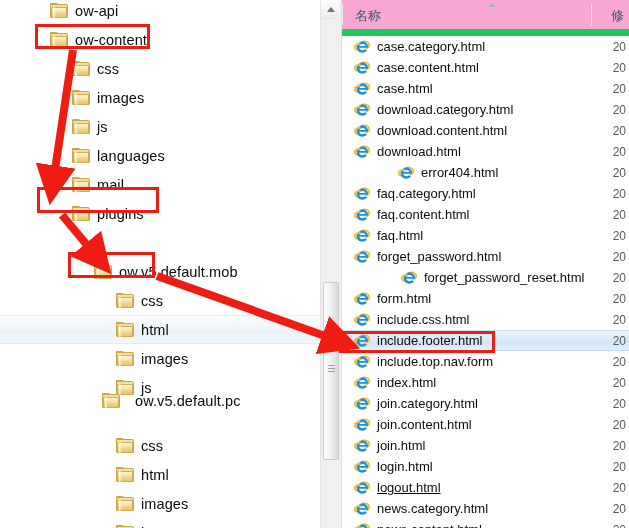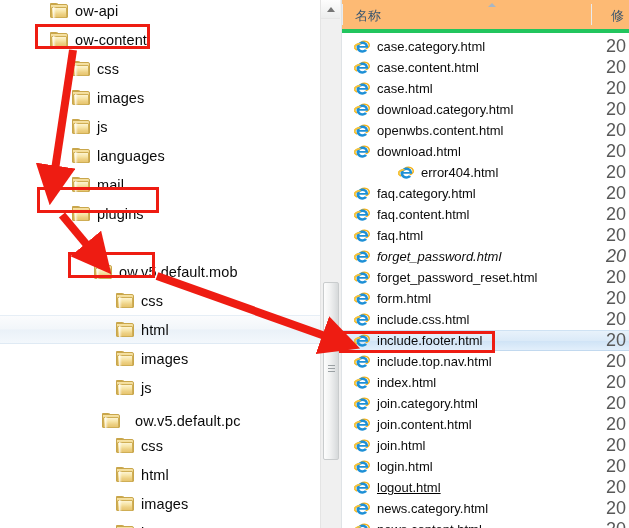--- a/index.html
+++ b/index.html
@@ -79,21 +79,21 @@
     display:block;height:1px;background:#9aa0a3;margin-bottom:2px;
   }
 
   
   .file-pane{
     position:absolute;left:341px;top:0;width:288px;height:528px;
     background:#ffffff;border-left:1px solid #dfe3e6;overflow:hidden;
   }
   .col-header{
     position:absolute;left:0;top:0;right:0;height:29px;
-    background:#fdba74;border-bottom:4px solid #22c55e;
+    background:#f9a8d4;border-bottom:7px solid #22c55e;
   }
   .col-header .ch{
     position:absolute;top:7px;font-size:13px;color:#3b566f;
   }
   .col-header .ch-name{left:13px;}
   .col-header .ch-date{right:6px;}
   .col-header .colsep{
     position:absolute;top:4px;bottom:4px;width:1px;background:#e8ebee;
   }
   .sort-indicator{
@@ -105,21 +105,21 @@
   .file-row{
     position:absolute;left:0;right:0;height:21px;
     display:flex;align-items:center;white-space:nowrap;
   }
   .file-row.selected{
     background:linear-gradient(to bottom,#e8f2fb 0%,#dbeaf8 50%,#cfe3f6 51%,#e2effb 100%);
     border-top:1px solid #cfe2f3;border-bottom:1px solid #c2d9ef;
     box-sizing:border-box;
   }
   .file-name{font-size:13px;color:#0c0c0c;}
-  .file-date{position:absolute;right:4px;font-size:18px;color:#585858;}
+  .file-date{position:absolute;right:4px;font-size:12px;color:#585858;}
 
   
   .ie{
     position:relative;width:17px;height:15px;flex:0 0 17px;margin-left:12px;margin-right:6px;
   }
   .ie svg{display:block;}
 
   
   .anno{position:absolute;left:0;top:0;width:629px;height:528px;pointer-events:none;}
   .rbox{position:absolute;border:3px solid #ee1c12;box-sizing:border-box;}
@@ -261,21 +261,21 @@
       <div class="tree-row" style="top: 373px;">
         <span style="display: inline-block; flex: 0 0 auto; width: 116px;"></span>
         <span class="folder">
           <span class="tab"></span>
           <span class="back"></span>
           <span class="front"></span>
           <span class="sheen"></span>
         </span>
         <span class="tree-label">js</span>
       </div>
-      <div class="tree-row" style="top: 406px; gap: 8px;">
+      <div class="tree-row" style="top: 386px; gap: 8px;">
         <span style="display: inline-block; flex: 0 0 auto; width: 94px;"></span>
         <span class="folder">
           <span class="tab"></span>
           <span class="back"></span>
           <span class="front"></span>
           <span class="sheen"></span>
         </span>
         <span class="tree-label">ow.v5.default.pc</span>
       </div>
       <div class="tree-row" style="top: 431px;">
@@ -388,21 +388,21 @@
         </div>
         <div class="file-row" style="top: 120px;">
           <span class="ie">
             <svg width="17" height="15" viewBox="0 0 17 15">
               <path d="M2.6 10.8C1.2 9.9 0.3 9 0.6 7.9c0.4-1.5 2.6-2.6 5.4-3.3C7.6 4.2 9.4 4 10.6 4.2c-0.2-0.2-0.5-0.4-0.9-0.5 C8.2 3.2 6.4 3.9 5.4 5.1c1.4-2.4 4.6-3.6 7.2-2.5 2.3 1 3.2 3.3 2.2 5.1-0.5 0.9-1.4 1.5-2.5 1.8" fill="none" stroke="#f2b21c" stroke-width="1.5" stroke-linecap="round"></path>
               <path d="M8.6 2.5c3 0 5.5 2.4 5.5 5.3 0 0.4 0 0.7-0.1 1H5.3c0.2 1.5 1.4 2.4 3 2.4 1.1 0 2-0.4 2.6-1l2.1 1.3c-1 1.4-2.7 2.2-4.8 2.2-3.2 0-5.7-2.3-5.7-5.4C2.5 5.1 5.3 2.5 8.6 2.5z" fill="#1e90d6"></path>
               <path d="M5.4 7.1h6.1C11.2 5.9 10.1 5.1 8.5 5.1 7 5.1 5.8 5.9 5.4 7.1z" fill="#ffffff"></path>
               <path d="M1.9 9.8C0.9 9.1 0.4 8.4 0.6 7.7c0.4-1.4 2.7-2.5 5.3-3.1" fill="none" stroke="#f4c33c" stroke-width="1.6" stroke-linecap="round"></path>
             </svg>
           </span>
-          <span class="file-name">openwbs.content.html</span>
+          <span class="file-name">download.content.html</span>
           <span class="file-date">20</span>
         </div>
         <div class="file-row" style="top: 141px;">
           <span class="ie">
             <svg width="17" height="15" viewBox="0 0 17 15">
               <path d="M2.6 10.8C1.2 9.9 0.3 9 0.6 7.9c0.4-1.5 2.6-2.6 5.4-3.3C7.6 4.2 9.4 4 10.6 4.2c-0.2-0.2-0.5-0.4-0.9-0.5 C8.2 3.2 6.4 3.9 5.4 5.1c1.4-2.4 4.6-3.6 7.2-2.5 2.3 1 3.2 3.3 2.2 5.1-0.5 0.9-1.4 1.5-2.5 1.8" fill="none" stroke="#f2b21c" stroke-width="1.5" stroke-linecap="round"></path>
               <path d="M8.6 2.5c3 0 5.5 2.4 5.5 5.3 0 0.4 0 0.7-0.1 1H5.3c0.2 1.5 1.4 2.4 3 2.4 1.1 0 2-0.4 2.6-1l2.1 1.3c-1 1.4-2.7 2.2-4.8 2.2-3.2 0-5.7-2.3-5.7-5.4C2.5 5.1 5.3 2.5 8.6 2.5z" fill="#1e90d6"></path>
               <path d="M5.4 7.1h6.1C11.2 5.9 10.1 5.1 8.5 5.1 7 5.1 5.8 5.9 5.4 7.1z" fill="#ffffff"></path>
               <path d="M1.9 9.8C0.9 9.1 0.4 8.4 0.6 7.7c0.4-1.4 2.7-2.5 5.3-3.1" fill="none" stroke="#f4c33c" stroke-width="1.6" stroke-linecap="round"></path>
             </svg>
@@ -451,33 +451,33 @@
             <svg width="17" height="15" viewBox="0 0 17 15">
               <path d="M2.6 10.8C1.2 9.9 0.3 9 0.6 7.9c0.4-1.5 2.6-2.6 5.4-3.3C7.6 4.2 9.4 4 10.6 4.2c-0.2-0.2-0.5-0.4-0.9-0.5 C8.2 3.2 6.4 3.9 5.4 5.1c1.4-2.4 4.6-3.6 7.2-2.5 2.3 1 3.2 3.3 2.2 5.1-0.5 0.9-1.4 1.5-2.5 1.8" fill="none" stroke="#f2b21c" stroke-width="1.5" stroke-linecap="round"></path>
               <path d="M8.6 2.5c3 0 5.5 2.4 5.5 5.3 0 0.4 0 0.7-0.1 1H5.3c0.2 1.5 1.4 2.4 3 2.4 1.1 0 2-0.4 2.6-1l2.1 1.3c-1 1.4-2.7 2.2-4.8 2.2-3.2 0-5.7-2.3-5.7-5.4C2.5 5.1 5.3 2.5 8.6 2.5z" fill="#1e90d6"></path>
               <path d="M5.4 7.1h6.1C11.2 5.9 10.1 5.1 8.5 5.1 7 5.1 5.8 5.9 5.4 7.1z" fill="#ffffff"></path>
               <path d="M1.9 9.8C0.9 9.1 0.4 8.4 0.6 7.7c0.4-1.4 2.7-2.5 5.3-3.1" fill="none" stroke="#f4c33c" stroke-width="1.6" stroke-linecap="round"></path>
             </svg>
           </span>
           <span class="file-name">faq.html</span>
           <span class="file-date">20</span>
         </div>
-        <div class="file-row" style="top: 246px; font-style: italic;">
+        <div class="file-row" style="top: 246px;">
           <span class="ie">
             <svg width="17" height="15" viewBox="0 0 17 15">
               <path d="M2.6 10.8C1.2 9.9 0.3 9 0.6 7.9c0.4-1.5 2.6-2.6 5.4-3.3C7.6 4.2 9.4 4 10.6 4.2c-0.2-0.2-0.5-0.4-0.9-0.5 C8.2 3.2 6.4 3.9 5.4 5.1c1.4-2.4 4.6-3.6 7.2-2.5 2.3 1 3.2 3.3 2.2 5.1-0.5 0.9-1.4 1.5-2.5 1.8" fill="none" stroke="#f2b21c" stroke-width="1.5" stroke-linecap="round"></path>
               <path d="M8.6 2.5c3 0 5.5 2.4 5.5 5.3 0 0.4 0 0.7-0.1 1H5.3c0.2 1.5 1.4 2.4 3 2.4 1.1 0 2-0.4 2.6-1l2.1 1.3c-1 1.4-2.7 2.2-4.8 2.2-3.2 0-5.7-2.3-5.7-5.4C2.5 5.1 5.3 2.5 8.6 2.5z" fill="#1e90d6"></path>
               <path d="M5.4 7.1h6.1C11.2 5.9 10.1 5.1 8.5 5.1 7 5.1 5.8 5.9 5.4 7.1z" fill="#ffffff"></path>
               <path d="M1.9 9.8C0.9 9.1 0.4 8.4 0.6 7.7c0.4-1.4 2.7-2.5 5.3-3.1" fill="none" stroke="#f4c33c" stroke-width="1.6" stroke-linecap="round"></path>
             </svg>
           </span>
           <span class="file-name">forget_password.html</span>
           <span class="file-date">20</span>
         </div>
-        <div class="file-row" style="top: 267px;">
+        <div class="file-row" style="top: 267px; padding-left: 47px;">
           <span class="ie">
             <svg width="17" height="15" viewBox="0 0 17 15">
               <path d="M2.6 10.8C1.2 9.9 0.3 9 0.6 7.9c0.4-1.5 2.6-2.6 5.4-3.3C7.6 4.2 9.4 4 10.6 4.2c-0.2-0.2-0.5-0.4-0.9-0.5 C8.2 3.2 6.4 3.9 5.4 5.1c1.4-2.4 4.6-3.6 7.2-2.5 2.3 1 3.2 3.3 2.2 5.1-0.5 0.9-1.4 1.5-2.5 1.8" fill="none" stroke="#f2b21c" stroke-width="1.5" stroke-linecap="round"></path>
               <path d="M8.6 2.5c3 0 5.5 2.4 5.5 5.3 0 0.4 0 0.7-0.1 1H5.3c0.2 1.5 1.4 2.4 3 2.4 1.1 0 2-0.4 2.6-1l2.1 1.3c-1 1.4-2.7 2.2-4.8 2.2-3.2 0-5.7-2.3-5.7-5.4C2.5 5.1 5.3 2.5 8.6 2.5z" fill="#1e90d6"></path>
               <path d="M5.4 7.1h6.1C11.2 5.9 10.1 5.1 8.5 5.1 7 5.1 5.8 5.9 5.4 7.1z" fill="#ffffff"></path>
               <path d="M1.9 9.8C0.9 9.1 0.4 8.4 0.6 7.7c0.4-1.4 2.7-2.5 5.3-3.1" fill="none" stroke="#f4c33c" stroke-width="1.6" stroke-linecap="round"></path>
             </svg>
           </span>
           <span class="file-name">forget_password_reset.html</span>
           <span class="file-date">20</span>
@@ -520,21 +520,21 @@
         </div>
         <div class="file-row" style="top: 351px;">
           <span class="ie">
             <svg width="17" height="15" viewBox="0 0 17 15">
               <path d="M2.6 10.8C1.2 9.9 0.3 9 0.6 7.9c0.4-1.5 2.6-2.6 5.4-3.3C7.6 4.2 9.4 4 10.6 4.2c-0.2-0.2-0.5-0.4-0.9-0.5 C8.2 3.2 6.4 3.9 5.4 5.1c1.4-2.4 4.6-3.6 7.2-2.5 2.3 1 3.2 3.3 2.2 5.1-0.5 0.9-1.4 1.5-2.5 1.8" fill="none" stroke="#f2b21c" stroke-width="1.5" stroke-linecap="round"></path>
               <path d="M8.6 2.5c3 0 5.5 2.4 5.5 5.3 0 0.4 0 0.7-0.1 1H5.3c0.2 1.5 1.4 2.4 3 2.4 1.1 0 2-0.4 2.6-1l2.1 1.3c-1 1.4-2.7 2.2-4.8 2.2-3.2 0-5.7-2.3-5.7-5.4C2.5 5.1 5.3 2.5 8.6 2.5z" fill="#1e90d6"></path>
               <path d="M5.4 7.1h6.1C11.2 5.9 10.1 5.1 8.5 5.1 7 5.1 5.8 5.9 5.4 7.1z" fill="#ffffff"></path>
               <path d="M1.9 9.8C0.9 9.1 0.4 8.4 0.6 7.7c0.4-1.4 2.7-2.5 5.3-3.1" fill="none" stroke="#f4c33c" stroke-width="1.6" stroke-linecap="round"></path>
             </svg>
           </span>
-          <span class="file-name">include.top.nav.html</span>
+          <span class="file-name">include.top.nav.form</span>
           <span class="file-date">20</span>
         </div>
         <div class="file-row" style="top: 372px;">
           <span class="ie">
             <svg width="17" height="15" viewBox="0 0 17 15">
               <path d="M2.6 10.8C1.2 9.9 0.3 9 0.6 7.9c0.4-1.5 2.6-2.6 5.4-3.3C7.6 4.2 9.4 4 10.6 4.2c-0.2-0.2-0.5-0.4-0.9-0.5 C8.2 3.2 6.4 3.9 5.4 5.1c1.4-2.4 4.6-3.6 7.2-2.5 2.3 1 3.2 3.3 2.2 5.1-0.5 0.9-1.4 1.5-2.5 1.8" fill="none" stroke="#f2b21c" stroke-width="1.5" stroke-linecap="round"></path>
               <path d="M8.6 2.5c3 0 5.5 2.4 5.5 5.3 0 0.4 0 0.7-0.1 1H5.3c0.2 1.5 1.4 2.4 3 2.4 1.1 0 2-0.4 2.6-1l2.1 1.3c-1 1.4-2.7 2.2-4.8 2.2-3.2 0-5.7-2.3-5.7-5.4C2.5 5.1 5.3 2.5 8.6 2.5z" fill="#1e90d6"></path>
               <path d="M5.4 7.1h6.1C11.2 5.9 10.1 5.1 8.5 5.1 7 5.1 5.8 5.9 5.4 7.1z" fill="#ffffff"></path>
               <path d="M1.9 9.8C0.9 9.1 0.4 8.4 0.6 7.7c0.4-1.4 2.7-2.5 5.3-3.1" fill="none" stroke="#f4c33c" stroke-width="1.6" stroke-linecap="round"></path>
             </svg>

